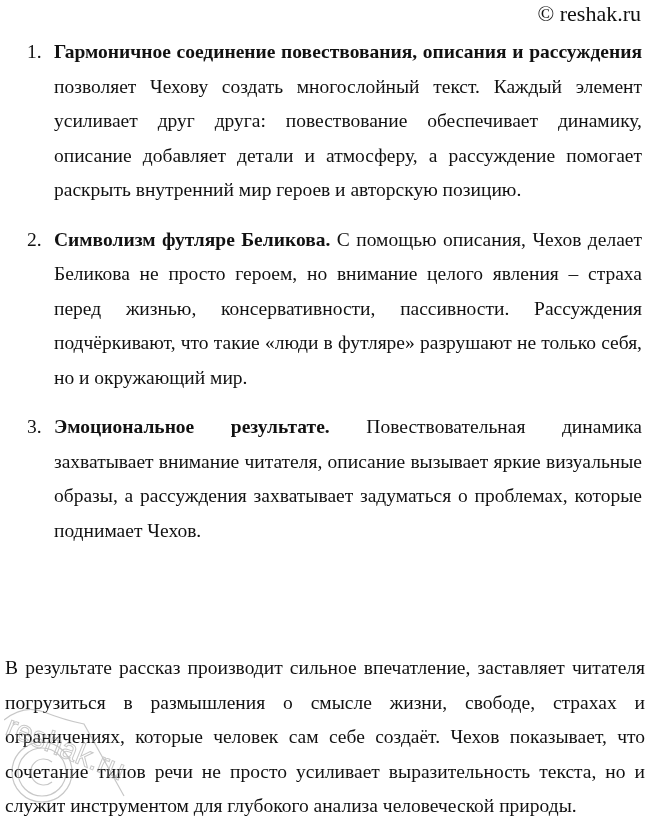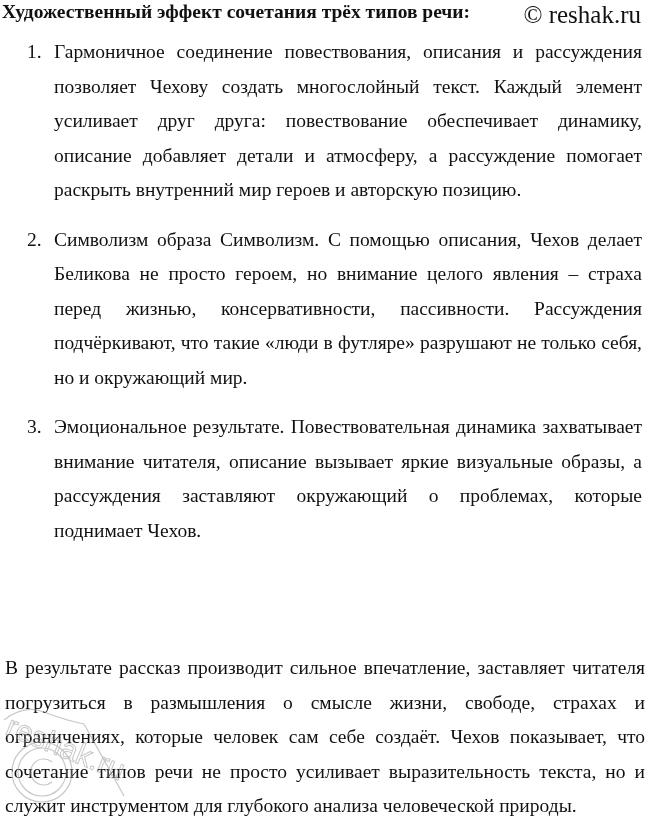--- a/index.html
+++ b/index.html
@@ -27,21 +27,21 @@
       left: 2px;
       top: 1px;
       font-size: 19.5px;
       font-weight: bold;
       white-space: nowrap;
     }
     .copyright {
       position: absolute;
       right: 5px;
       top: 1px;
-      font-size: 25px;
+      font-size: 22px;
       white-space: nowrap;
     }
     .list {
       position: absolute;
       left: 0;
       top: 35px;
       width: 646px;
       margin: 0;
       padding: 0;
       list-style: none;
@@ -53,21 +53,21 @@
       font-size: 19.5px;
       line-height: 34.5px;
       text-align: justify;
       margin-bottom: 15px;
     }
     .item .num {
       position: absolute;
       left: 27px;
       top: 0;
     }
-    .item b { font-weight: normal; }
+    .item b { font-weight: bold; }
     .conclusion {
       position: absolute;
       left: 2px;
       top: 648px;
       width: 640px;
       font-size: 19.5px;
       line-height: 34.5px;
       text-align: justify;
       margin: 3px;
     }
@@ -78,36 +78,35 @@
       width: 140px;
       height: 126px;
       pointer-events: none;
       opacity: 0.55;
     }
   </style>
 </head>
 <body>
 
 <div class="header">
-  <div class="title">Художественный эффект сочетания трёх типов речи:</div>
   <div class="copyright">© reshak.ru</div>
 </div>
 
 <ol class="list">
   <li class="item">
     <span class="num">1.</span>
     <b>Гармоничное соединение повествования, описания и рассуждения</b><span> позволяет Чехову создать многослойный текст. Каждый элемент усиливает друг друга: повествование обеспечивает динамику, описание добавляет детали и атмосферу, а рассуждение помогает раскрыть внутренний мир героев и авторскую позицию.</span>
   </li>
   <li class="item">
     <span class="num">2.</span>
-    <b>Символизм образа Символизм.</b><span> С помощью описания, Чехов делает Беликова не просто героем, но внимание целого явления – страха перед жизнью, консервативности, пассивности. Рассуждения подчёркивают, что такие «люди в футляре» разрушают не только себя, но и окружающий мир.</span>
+    <b>Символизм футляре Беликова.</b><span> С помощью описания, Чехов делает Беликова не просто героем, но внимание целого явления – страха перед жизнью, консервативности, пассивности. Рассуждения подчёркивают, что такие «люди в футляре» разрушают не только себя, но и окружающий мир.</span>
   </li>
   <li class="item">
     <span class="num">3.</span>
-    <b>Эмоциональное результате.</b><span> Повествовательная динамика захватывает внимание читателя, описание вызывает яркие визуальные образы, а рассуждения заставляют окружающий о проблемах, которые поднимает Чехов.</span>
+    <b>Эмоциональное результате.</b><span> Повествовательная динамика захватывает внимание читателя, описание вызывает яркие визуальные образы, а рассуждения захватывает задуматься о проблемах, которые поднимает Чехов.</span>
   </li>
 </ol>
 
 <p class="conclusion">В результате рассказ производит сильное впечатление, заставляет читателя погрузиться в размышления о смысле жизни, свободе, страхах и ограничениях, которые человек сам себе создаёт. Чехов показывает, что сочетание типов речи не просто усиливает выразительность текста, но и служит инструментом для глубокого анализа человеческой природы.</p>
 
 <svg class="watermark" viewBox="0 0 140 126">
   <g fill="none" stroke="#9a9a9a" stroke-width="1.2">
     <circle cx="38" cy="72" r="30"></circle>
     <circle cx="38" cy="72" r="24"></circle>
     <path d="M48 62 A13 13 0 1 0 48 82"></path>

